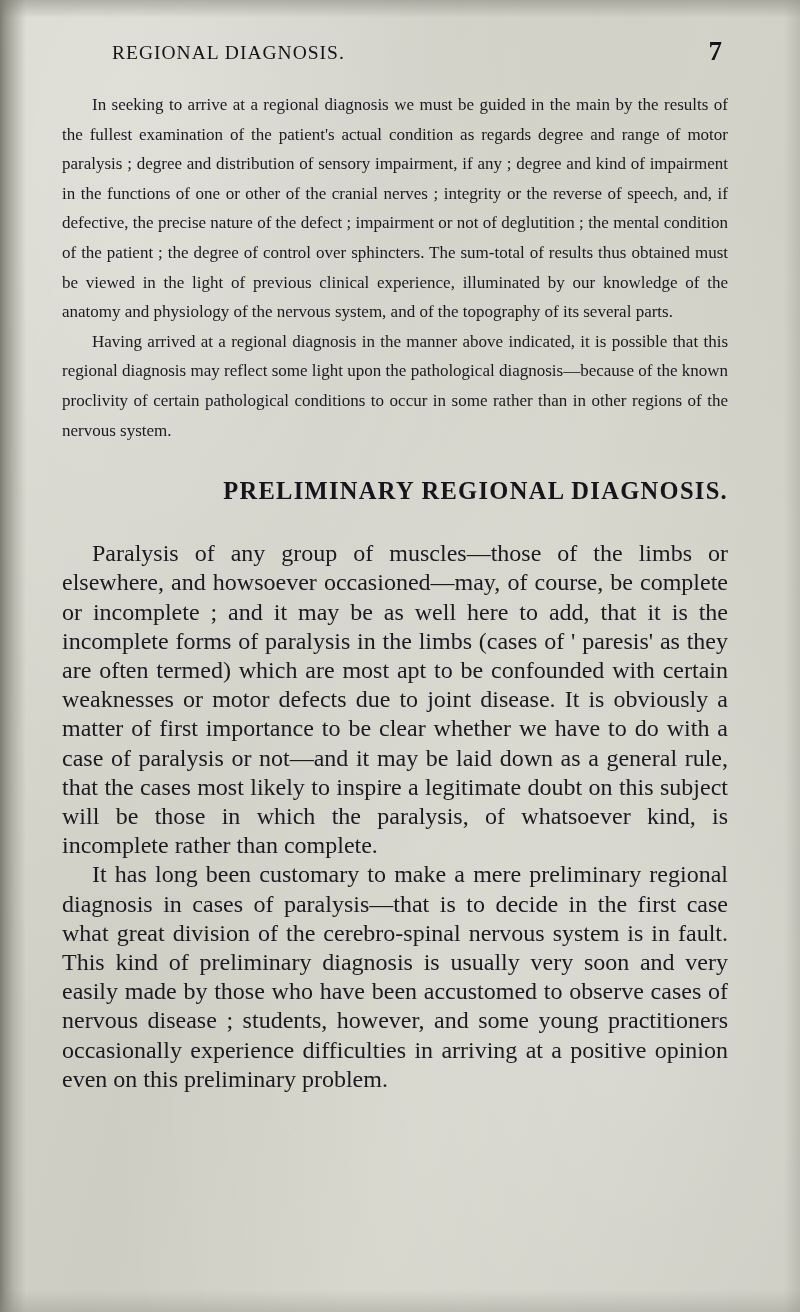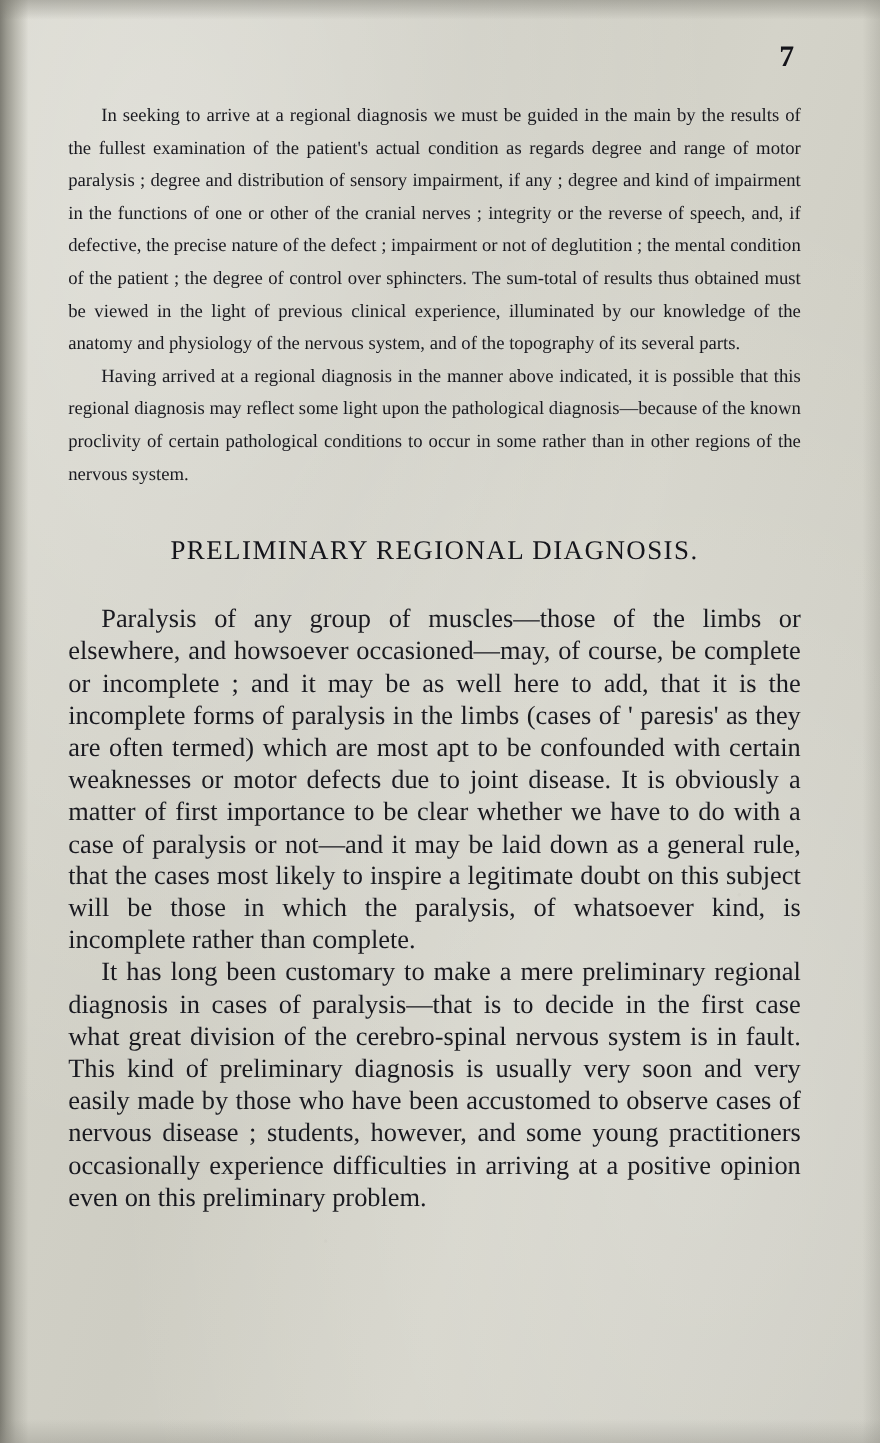--- a/index.html
+++ b/index.html
@@ -87,26 +87,26 @@
     line-height: 29.6px;
     text-align: justify;
     text-justify: inter-word;
     color: #1a1a20;
   }
   p.indent { text-indent: 30px; }
 
   .para-block p { margin-bottom: 0; }
 
   .section-title {
-    text-align: center;
+    text-align: right;
     font-size: 24.5px;
     letter-spacing: 1.2px;
-    margin: 42px 0 34px 0;
+    margin: 32px 0 34px 0;
     color: #15151b;
-    font-weight: 400;
+    font-weight: 700;
   }
 
   .body-lower p {
     font-size: 24px;
     line-height: 29.2px;
   }
   .sp-small { letter-spacing: 1.3px; }
 
   
   .speckle {
@@ -127,20 +127,21 @@
 <div class="page">
   <div class="edge-left"></div>
   <div class="edge-top"></div>
   <div class="edge-right"></div>
   <div class="edge-bottom"></div>
   <div class="speckle"></div>
 
   <div class="content">
 
     <div class="running-head">
+      <div class="head-title">REGIONAL DIAGNOSIS.</div>
       <div class="page-number">7</div>
     </div>
 
     <div class="para-block">
       <p class="indent">In seeking to arrive at a regional diagnosis we must be guided in the main by the results of the fullest examination of the patient's actual condition as regards degree and range of motor paralysis ; degree and distribution of sensory impairment, if any ; degree and kind of impairment in the functions of one or other of the cranial nerves ; integrity or the reverse of speech, and, if defective, the precise nature of the defect ; impairment or not of deglutition ; the mental condition of the patient ; the degree of control over sphincters. The sum-total of results thus obtained must be viewed in the light of previous clinical experience, illuminated by our knowledge of the anatomy and physiology of the nervous system, and of the topography of its several parts.</p>
       <p class="indent">Having arrived at a regional diagnosis in the manner above indicated, it is possible that this regional diagnosis may reflect some light upon the pathological diagnosis—because of the known proclivity of certain pathological conditions to occur in some rather than in other regions of the nervous system.</p>
     </div>
 
     <div class="section-title sp-small">PRELIMINARY REGIONAL DIAGNOSIS.</div>
 

